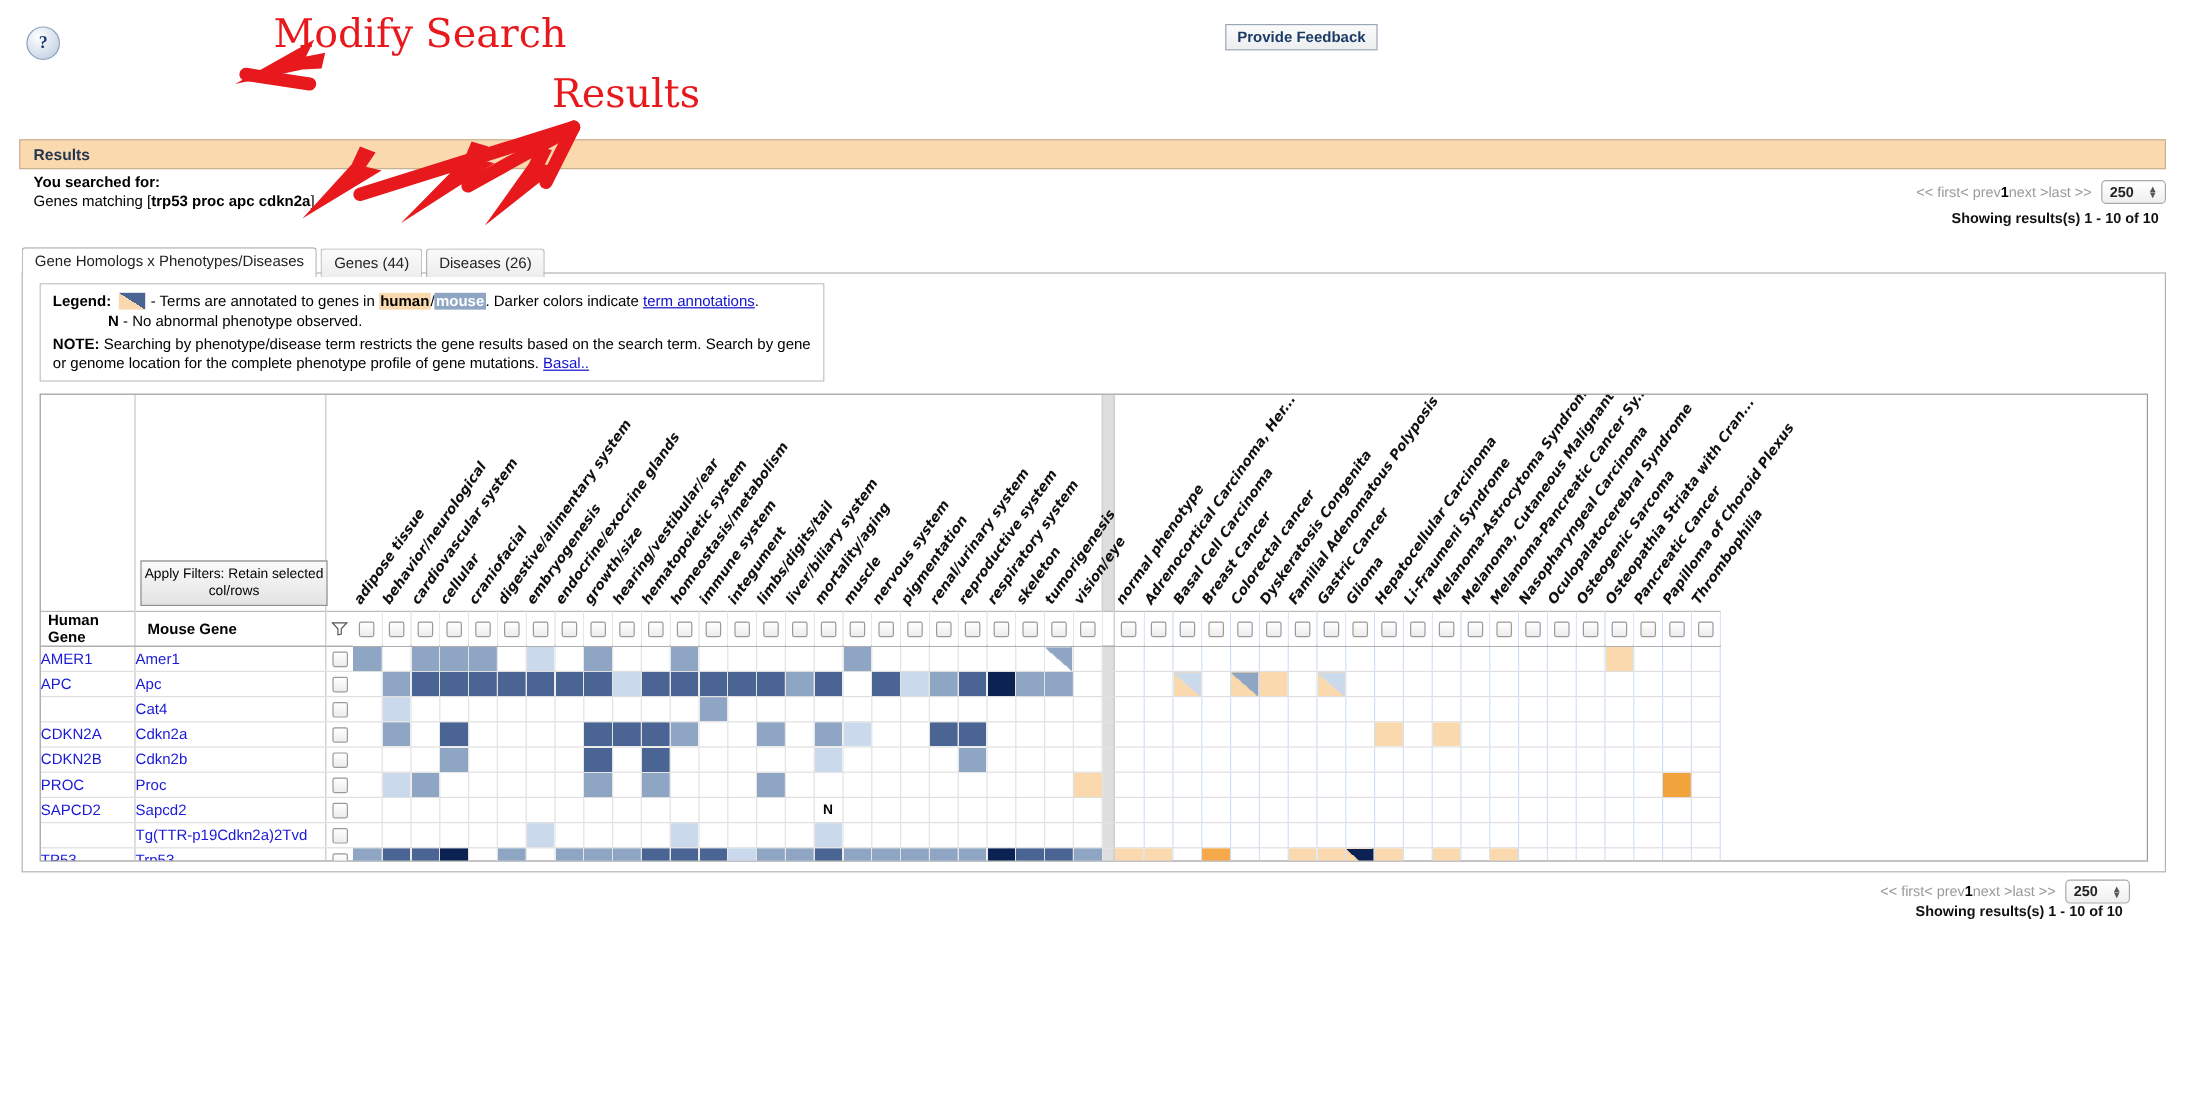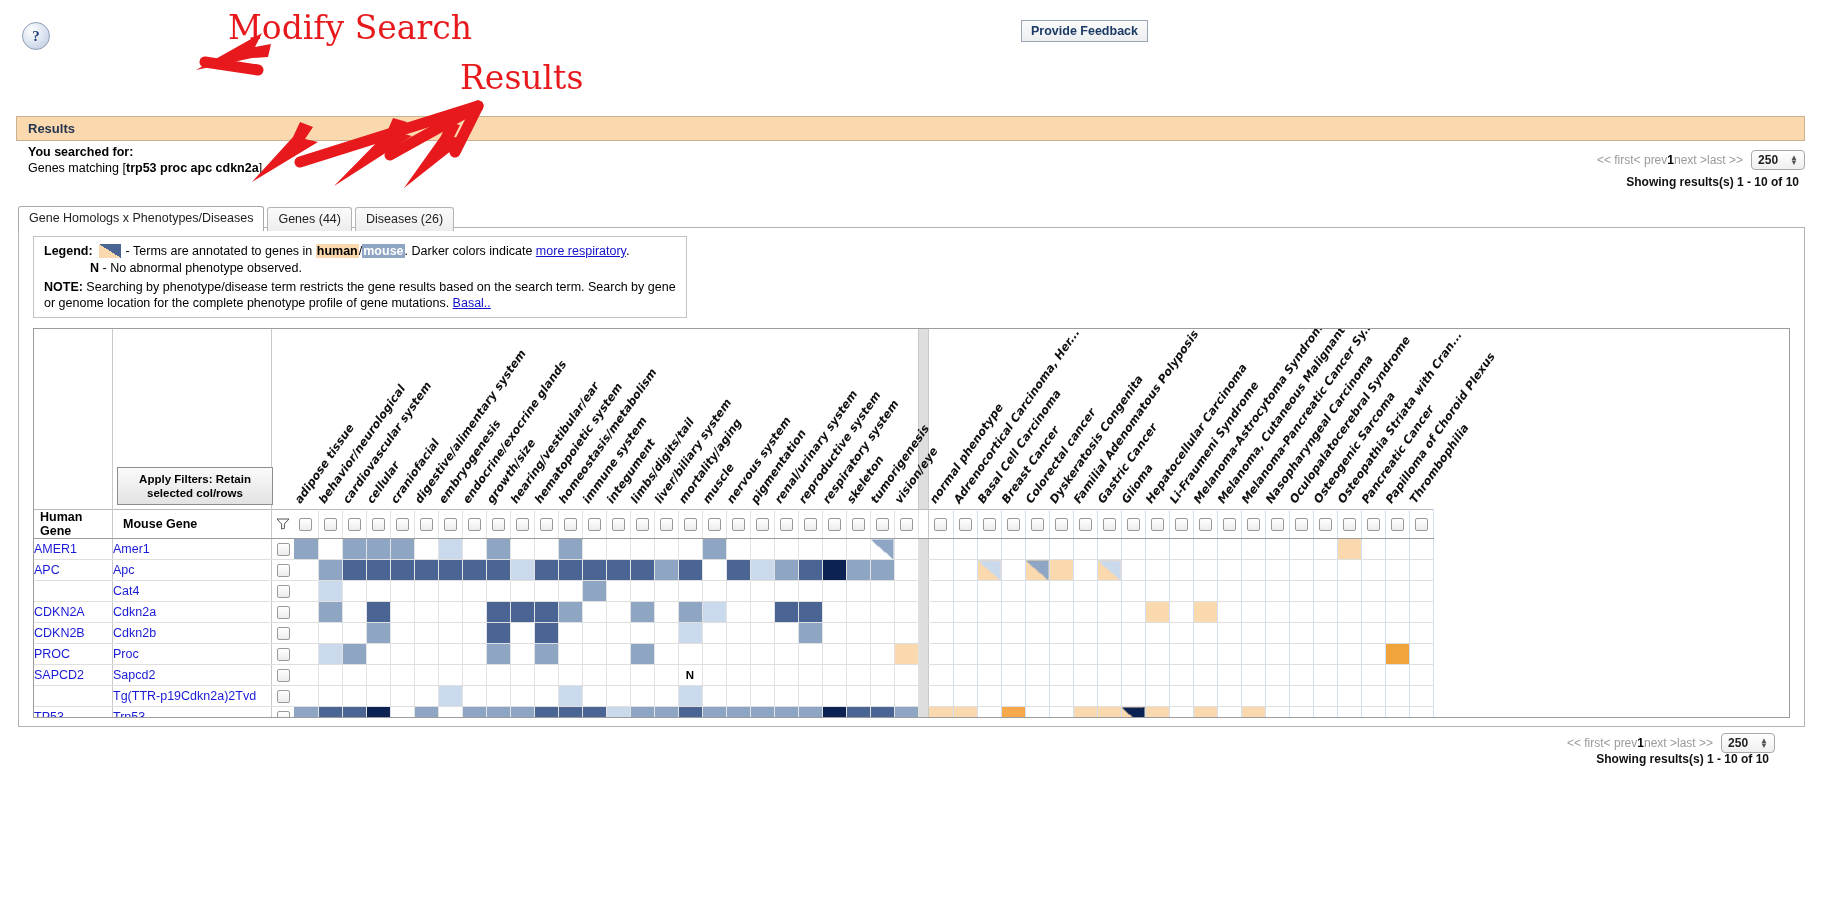--- a/index.html
+++ b/index.html
@@ -77,21 +77,21 @@
   .hdr-zone{height:180px;vertical-align:bottom;}
   .rot-cell{width:24px;position:relative;vertical-align:bottom;height:180px;}
   .rot-txt{position:absolute;left:9px;bottom:3px;transform-origin:left bottom;transform:rotate(-55deg);
     white-space:nowrap;font-size:11.5px;font-weight:bold;font-style:italic;color:#111;
     font-family:"DejaVu Sans",sans-serif;}
   .rot-txt.dis{font-style:italic;font-weight:bold;}
 
   .corner-a{width:78px;border-right:1px solid #c9c9c9;}
   .corner-b{width:158px;position:relative;border-right:1px solid #c9c9c9;}
   .apply-btn{position:absolute;left:4px;bottom:4px;width:150px;border:1px solid #8e8e8e;
-    background:linear-gradient(#fafafa,#e3e3e3);font-size:11.5px;font-weight:bold;text-align:center;
+    background:linear-gradient(#fafafa,#e3e3e3);font-size:11.5px;font-weight:normal;text-align:center;
     padding:4px 2px;line-height:14px;cursor:pointer;}
   .cbcol{width:22px;}
 
   .sub-hdr td{border-top:1px solid #b9b9b9;border-bottom:1px solid #9c9c9c;height:22px;background:#fff;font-size:12.5px;font-weight:bold;}
   .sub-hdr .g1{padding-left:6px;border-right:1px solid #c9c9c9;}
   .sub-hdr .g2{padding-left:10px;border-right:1px solid #c9c9c9;}
   .cbx{width:11px;height:11px;border:1px solid #9a9a9a;border-radius:2px;background:linear-gradient(#fff,#ececec);margin:0 auto;display:block;cursor:pointer;}
   .funnel{width:14px;height:12px;margin:0 auto;display:block;}
 
   .drow td{height:20px;border-bottom:1px solid #dfdfdf;}
@@ -145,21 +145,21 @@
     <div class="tab">Genes (44)</div>
     <div class="tab">Diseases (26)</div>
   </div>
 
   <div class="panel">
 
     <div class="legend-box">
       <div class="legend-row">
         <span class="legend-lbl">Legend:</span>
         <span class="tri"></span>
-        <span><span>- Terms are annotated to genes in </span><span class="hl-human">human</span><span>/</span><span class="hl-mouse">mouse</span><span>. Darker colors indicate </span><a class="lnk2" href="#">more respiratory</a><span>.</span></span>
+        <span><span>- Terms are annotated to genes in </span><span class="hl-human">human</span><span>/</span><span class="hl-mouse">mouse</span><span>. Darker colors indicate </span><a class="lnk2" href="#">term annotations</a><span>.</span></span>
       </div>
       <div class="legend-n"><b>N</b> <span>- No abnormal phenotype observed.</span></div>
       <div class="note"><b>NOTE:</b><span> Searching by phenotype/disease term restricts the gene results based on the search term. Search by gene or genome location for the complete phenotype profile of gene mutations. </span><a class="lnk2" href="#">Basal..</a></div>
     </div>
 
     <div class="grid-wrap">
       <table class="grid" id="matrix">
           <tbody id="matrix-body">
             <tr class="hdr-row">
               <td class="corner-a hdr-zone"></td>

